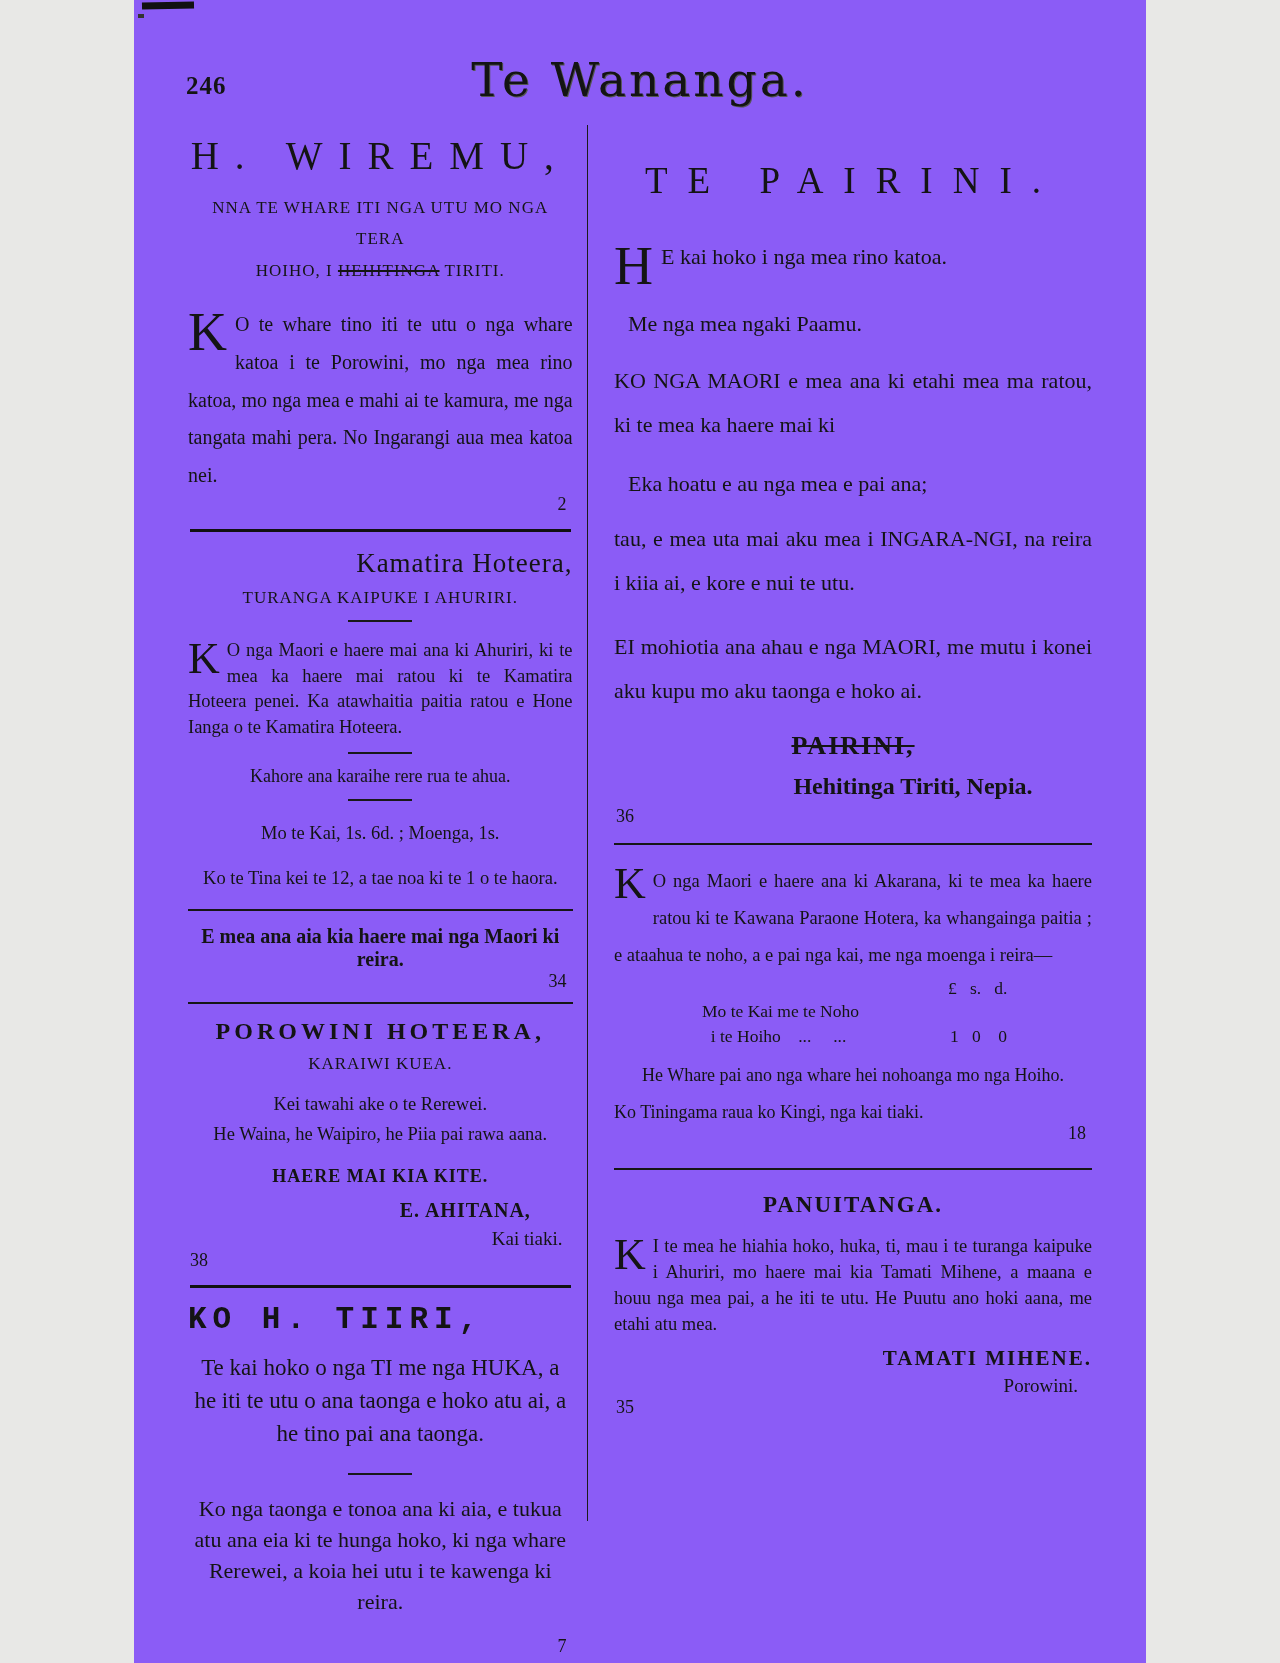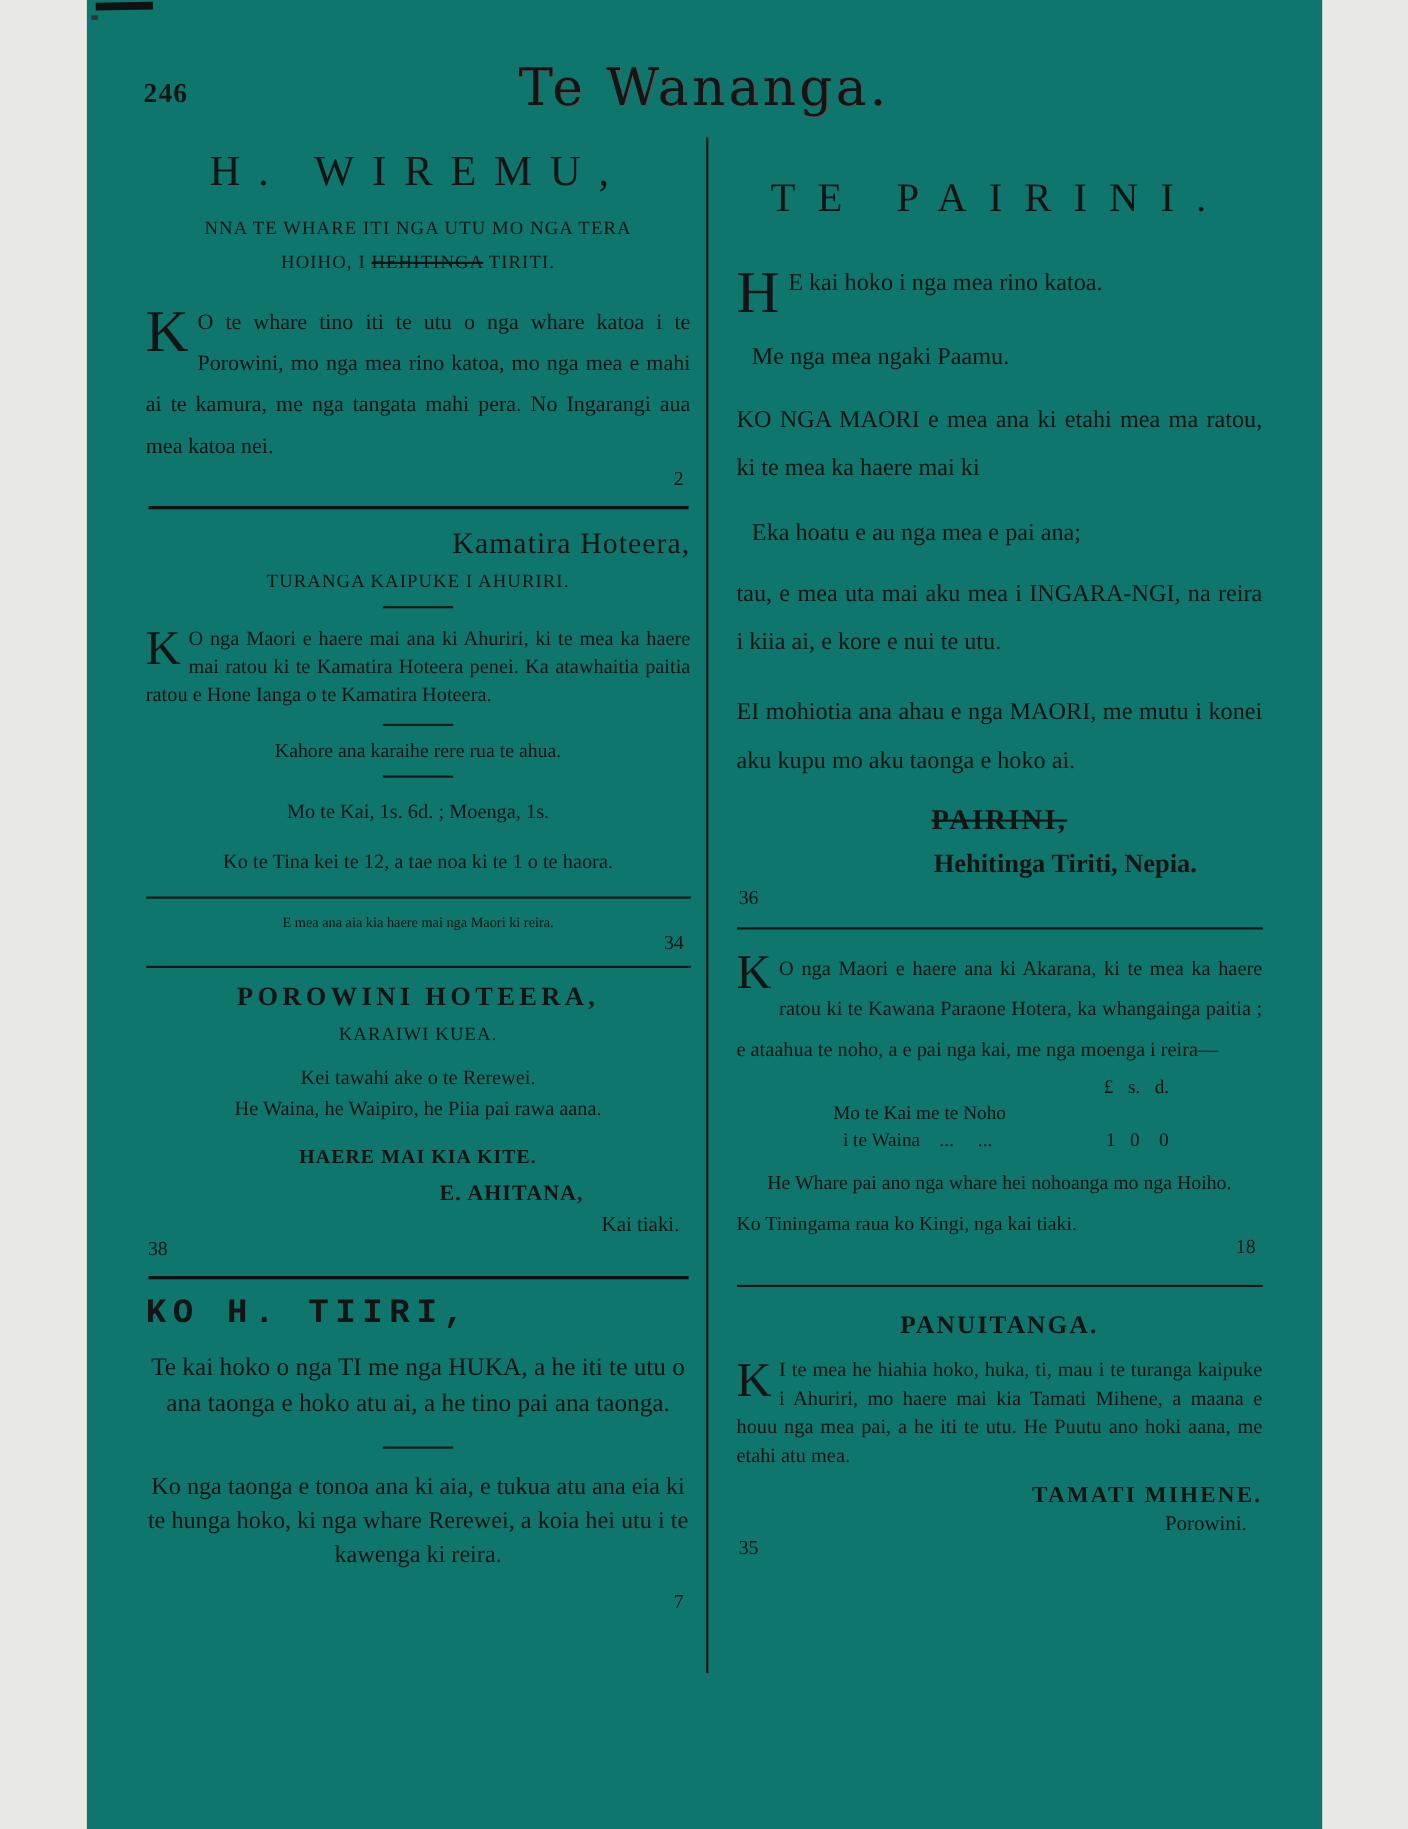--- a/index.html
+++ b/index.html
@@ -1,20 +1,20 @@
 <!DOCTYPE html>
 <html><head>
 <meta charset="utf-8">
 <style>
   * { margin:0; padding:0; box-sizing:border-box; }
   html,body { background:#e8e8e6; }
   body { font-family:"Liberation Serif", serif; color:#141414; }
   .page {
-    position:relative; width:1123px; height:1663px; margin:0 auto;
-    background:#0f766e; overflow:hidden;
+    position:relative; width:1012px; height:1663px; margin:0 auto;
+    background:#8b5cf6; overflow:hidden;
   }
   .scan-artifact {
     position:absolute; top:2px; left:8px; width:52px; height:7px;
     background:#111; transform:rotate(-1deg);
   }
   .scan-artifact2 {
     position:absolute; top:14px; left:4px; width:6px; height:4px; background:#333;
   }
   .page-number {
     position:absolute; top:72px; left:52px; font-size:25px; font-weight:bold;
@@ -51,21 +51,21 @@
   .wiremu-body { font-size:20px; line-height:1.88; margin-top:20px; }
   .ref-right { text-align:right; font-size:18px; padding-right:6px; }
   .ref-left { font-size:18px; padding-left:2px; }
 
   .kamatira-title { font-size:27px; font-weight:normal; text-align:right; margin-top:16px; letter-spacing:1px; }
   .small-caps-sub { font-size:17px; text-align:center; margin-top:9px; letter-spacing:1px; }
   .kamatira-body { font-size:18.5px; line-height:1.38; margin-top:16px; }
   .plain-line { font-size:18px; }
   .kai-line { font-size:18.5px; margin-top:22px; }
   .tina-line { font-size:18.5px; margin-top:24px; }
-  .emea-line { font-size:13px; margin-top:14px; }
+  .emea-line { font-size:20px; margin-top:14px;font-weight:bold; }
 
   .porowini-title { font-size:24px; font-weight:bold; text-align:center; margin-top:14px; letter-spacing:4px; }
   .porowini-lines { font-size:18.5px; line-height:1.6; margin-top:16px; }
   .haere-line { font-size:18px; font-weight:bold; text-align:center; margin-top:16px; letter-spacing:1px; }
   .sig-block { margin-top:12px; font-size:20px; }
   .sig-name { text-align:center; padding-left:170px; font-weight:bold; letter-spacing:1px; }
   .sig-role { text-align:right; padding-right:10px; font-size:19px; margin-top:6px; }
 
   .tiiri-title { font-size:31px; font-weight:bold; text-align:left; letter-spacing:6px; margin-top:14px;font-family:Liberation Mono, monospace; }
   .tiiri-para1 { font-size:23px; text-align:center; line-height:1.45; margin-top:14px; }
@@ -195,21 +195,21 @@
         <div class="akarana-body j clearfix">
           <span class="dropcap-sm">K</span><span>O nga Maori e haere ana ki Akarana, ki te mea ka haere ratou ki te Kawana Paraone Hotera, ka whangainga paitia ; e ataahua te noho, a e pai nga kai, me nga moenga i reira—</span>
         </div>
         <div class="price-table">
           <div class="pt-head">£   s.   d.</div>
           <div class="pt-row">
             <span class="pt-label">Mo te Kai me te Noho</span>
             <span class="pt-value"></span>
           </div>
           <div class="pt-row">
-            <span class="pt-label">  i te Waina    ...     ...</span>
+            <span class="pt-label">  i te Hoiho    ...     ...</span>
             <span class="pt-value">1   0    0</span>
           </div>
         </div>
         <div class="akarana-note1">He Whare pai ano nga  whare  hei nohoanga mo nga Hoiho.</div>
         <div class="akarana-note2">Ko Tiningama raua ko Kingi, nga  kai tiaki.</div>
         <div class="ref-right">18</div>
       </div>
 
       <hr class="rule-med" style="margin-top:24px;">
 

